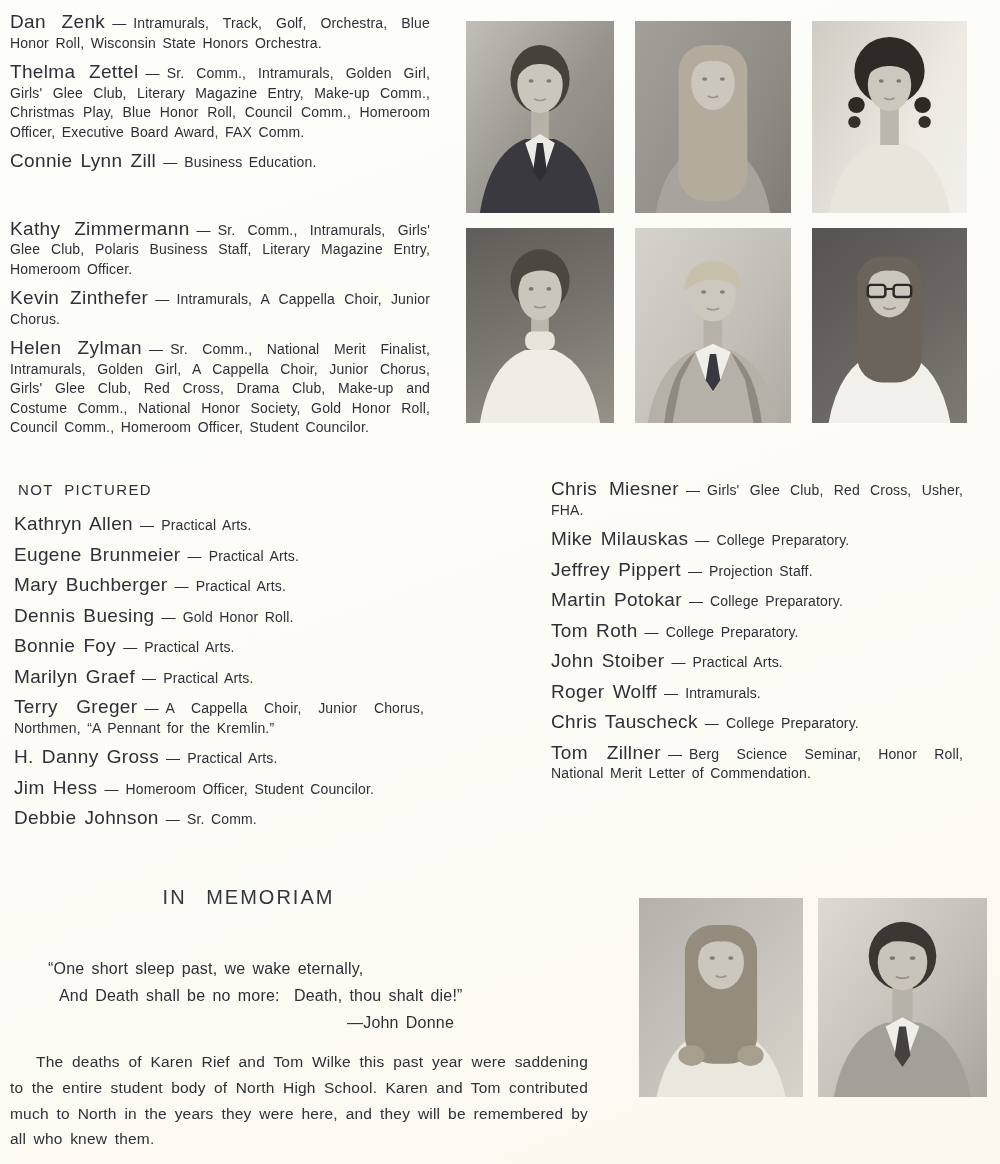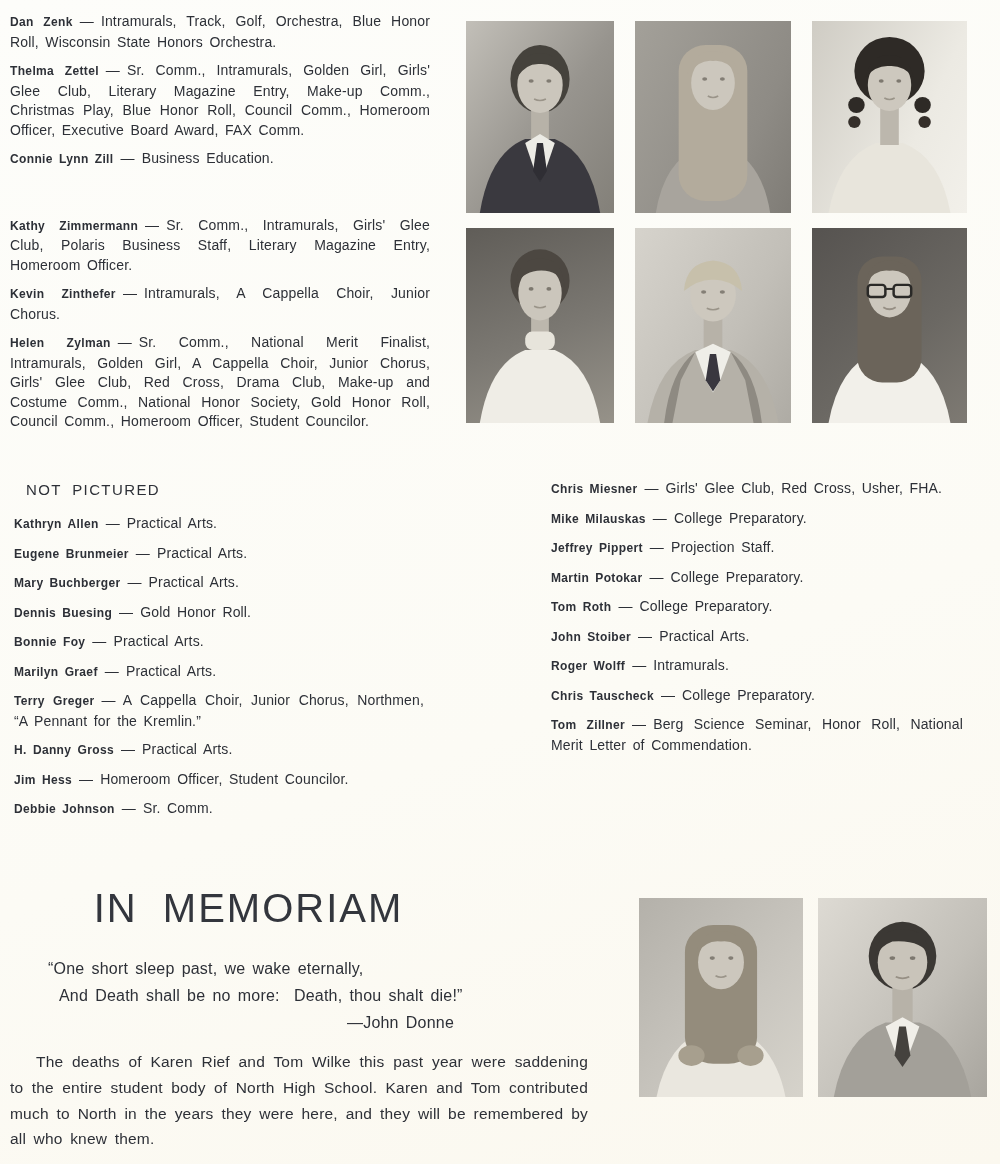--- a/index.html
+++ b/index.html
@@ -19,32 +19,32 @@
     background:linear-gradient(160deg,#fdfdfa 0%,#fcfbf5 60%,#fbf8ef 100%);}
 
   
   .entry{
     font-size:14px;line-height:19.5px;
     text-align:justify;
     word-spacing:2.5px;
     letter-spacing:.15px;
     margin:0 0 9px 0;
   }
-  .nm{font-weight:700;font-size:12px;letter-spacing:.35px;margin-top:24px;}
+  .nm{font-weight:400;font-size:19px;letter-spacing:.35px;margin-top:24px;}
   .dash{padding:0 7px;}
   .gap-top{margin-top:46px;}
 
   
   .grad-col{position:absolute;left:10px;top:12px;width:420px;}
   .np-left{position:absolute;left:14px;top:481px;width:410px;}
   .np-right{position:absolute;left:551px;top:479px;width:412px;}
   .np-heading{
     font-size:15px;font-weight:400;
     letter-spacing:1.4px;word-spacing:5px;
-    margin:0 0 16px 12px;
+    margin:0 0 16px 4px;
   }
 
   
   .photo-grid{
     position:absolute;left:466px;top:21px;width:501px;height:402px;
     display:grid;
     grid-template-columns:148px 156px 155px;
     grid-template-rows:192px 195px;
     row-gap:15px;
     justify-content:space-between;
@@ -66,21 +66,21 @@
   .bg4{background:linear-gradient(160deg,#605d58 0%,#7b7872 55%,#969289 100%);}
   .bg5{background:linear-gradient(120deg,#d6d3cc 0%,#c2bfb8 60%,#aeaba4 100%);}
   .bg6{background:linear-gradient(140deg,#565350 0%,#6b6863 60%,#7e7a73 100%);}
   .bg7{background:linear-gradient(130deg,#b4b1aa 0%,#c9c6bf 60%,#d6d3cb 100%);}
   .bg8{background:linear-gradient(125deg,#dddad3 0%,#c2bfb8 60%,#a8a59e 100%);}
 
   
   .memoriam-heading{
     position:absolute;left:0;top:886px;width:497px;
     text-align:center;
-    font-size:40px;font-weight:400;
+    font-size:20px;font-weight:400;
     letter-spacing:2px;word-spacing:12px;
     color:#33363d;
   }
   .quote{position:absolute;left:48px;top:955px;width:540px;
     font-size:16px;line-height:27px;word-spacing:2.5px;letter-spacing:.2px;}
   .quote-line{white-space:pre-wrap;}
   .q2{margin-left:11px;}
   .quote-attr{margin-left:299px;}
   .memoriam-para{
     position:absolute;left:10px;top:1049px;width:578px;

